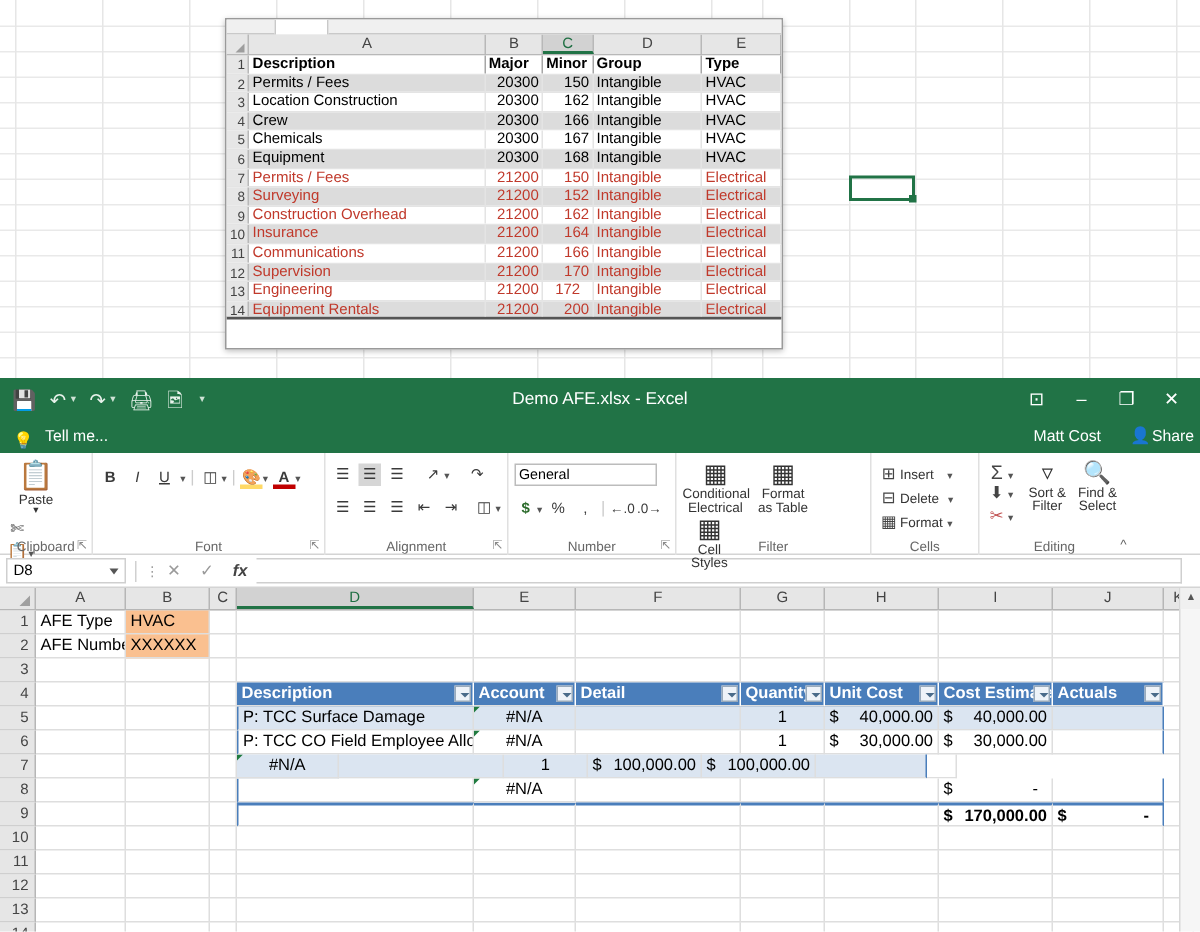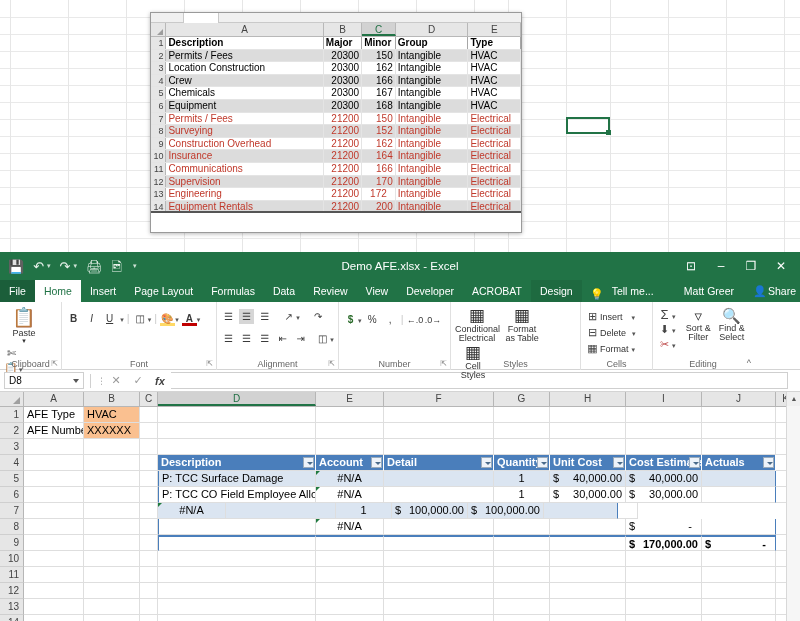--- a/index.html
+++ b/index.html
@@ -355,36 +355,23 @@
     <div class="wtitle">Demo AFE.xlsx - Excel</div>
     <div class="wbtns">
       <div class="wbtn">⊡</div>
       <div class="wbtn">–</div>
       <div class="wbtn">❐</div>
       <div class="wbtn">✕</div>
     </div>
   </div>
 
   <div class="tabrow">
-    <div id="tabs-holder" style="display:flex;align-items:flex-end">
-        <div class="rtab file">File</div>
-        <div class="rtab active">Home</div>
-        <div class="rtab">Insert</div>
-        <div class="rtab">Page Layout</div>
-        <div class="rtab">Formulas</div>
-        <div class="rtab">Data</div>
-        <div class="rtab">Review</div>
-        <div class="rtab">View</div>
-        <div class="rtab">Developer</div>
-        <div class="rtab">ACROBAT</div>
-        <div class="rtab ctx">Design</div>
-      </div>
     <span class="small-ic" style="color:#ffe08a;margin-left:8px">💡</span>
     <span class="tellme">Tell me...</span>
-    <span class="right-user">Matt Greer</span>
+    <span class="right-user">Matt Cost</span>
     <span class="share-btn"><span class="small-ic" style="color:#fff">👤</span><span>Share</span></span>
   </div>
 
   <div class="ribbon">
 
     <div class="rgroup" style="width:62px">
       <div class="rbtn rbig" style="margin-top:1px">
         <span class="gl">📋</span>
         <span class="tx">Paste</span>
         <span style="font-size:7px;display:block;line-height:5px">▾</span>
@@ -428,20 +415,23 @@
         <span class="sq">☰</span>
         <span class="sq">⇤</span>
         <span class="sq">⇥</span>
         <span class="sq" style="margin-left:4px">◫</span><span style="font-size:7px;color:#555">▾</span>
       </div>
       <div class="glabel">Alignment</div>
       <div class="dlg">⇱</div>
     </div>
 
     <div class="rgroup" style="width:112px">
+      <div style="padding-top:5px">
+        <span class="fontbox" style="display:inline-block;width:95px">General</span>
+      </div>
       <div style="padding-top:8px">
         <span class="sq" style="font-weight:bold;color:#2b6b2b">$</span><span style="font-size:7px;color:#555">▾</span>
         <span class="sq">%</span>
         <span class="sq">,</span>
         <span style="color:#ccc">|</span>
         <span class="sq" style="font-size:9px">←.0</span>
         <span class="sq" style="font-size:9px">.0→</span>
       </div>
       <div class="glabel">Number</div>
       <div class="dlg">⇱</div>
@@ -455,21 +445,21 @@
         </span>
         <span class="rbtn" style="width:40px">
           <span style="display:block;font-size:17px;line-height:19px">▦</span>
           <span style="display:block;line-height:9px">Format as Table</span>
         </span>
         <span class="rbtn" style="width:36px">
           <span style="display:block;font-size:17px;line-height:19px">▦</span>
           <span style="display:block;line-height:9px">Cell Styles</span>
         </span>
       </div>
-      <div class="glabel">Styles</div>
+      <div class="glabel">Filter</div>
     </div>
 
     <div class="rgroup" style="width:72px">
       <div style="padding-top:5px">
         <div class="minibtn"><span class="small-ic">⊞</span><span>Insert</span><span style="font-size:7px;color:#555;margin-left:9px">▾</span></div>
         <div class="minibtn"><span class="small-ic">⊟</span><span>Delete</span><span style="font-size:7px;color:#555;margin-left:6px">▾</span></div>
         <div class="minibtn"><span class="small-ic">▦</span><span>Format</span><span style="font-size:7px;color:#555;margin-left:3px">▾</span></div>
       </div>
       <div class="glabel">Cells</div>
     </div>

